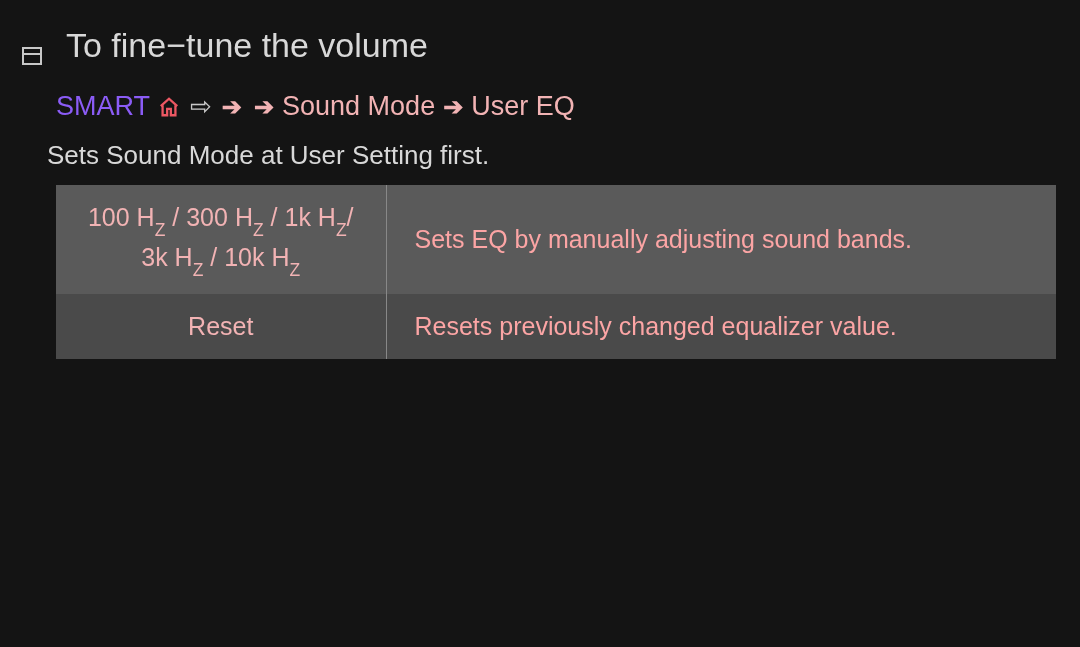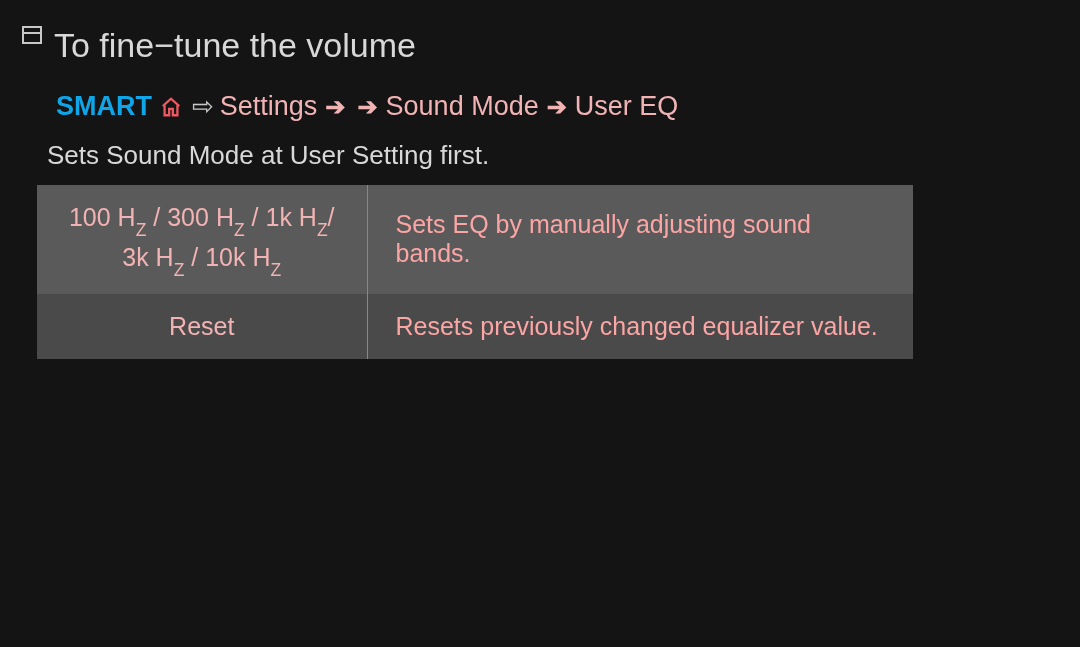--- a/index.html
+++ b/index.html
@@ -11,22 +11,22 @@
       background: #141414;
       color: #c8c8c8;
       font-family: Arial, Helvetica, sans-serif;
       width: 1080px;
       height: 647px;
       padding: 26px 22px;
       font-size: 26px;
     }
     .title-row {
       display: flex;
-      align-items: flex-start;
-      gap: 6px;
+      align-items: flex-end;
+      gap: 18px;
       margin-bottom: 26px;
     }
     .title-icon {
       width: 20px;
       height: 18px;
       border: 2.5px solid #c8c8c8;
       display: inline-block;
       position: relative;
       margin-right: 6px;
       background: linear-gradient(to bottom, transparent 0%, transparent 30%, #c8c8c8 30%, #c8c8c8 42%, transparent 42%);
@@ -39,22 +39,22 @@
     .breadcrumb {
       margin-left: 34px;
       margin-bottom: 18px;
       display: flex;
       align-items: center;
       gap: 4px;
       flex-wrap: wrap;
       font-size: 27px;
     }
     .bc-smart {
-      color: #0ea5e9;
-      font-weight: 700;
+      color: #8b5cf6;
+      font-weight: 400;
     }
     .home-icon {
       display: inline-flex;
       align-items: center;
       margin: 0 4px;
     }
     .home-icon svg {
       width: 22px;
       height: 22px;
     }
@@ -75,22 +75,22 @@
       color: #f2b3b4;
       font-weight: 400;
     }
     .intro {
       margin-left: 25px;
       margin-bottom: 14px;
       color: #d8d8d8;
       font-size: 26px;
     }
     .eq-table {
-      margin-left: 15px;
-      width: 876px;
+      margin-left: 34px;
+      width: 1000px;
       border-collapse: collapse;
     }
     .eq-table td {
       padding: 14px 20px;
       vertical-align: middle;
       font-size: 25px;
     }
     .row1 td {
       background: #5a5a5a;
     }
@@ -126,21 +126,20 @@
 
 <div class="breadcrumb">
   <span class="bc-smart">SMART</span>
   <span class="home-icon">
     <svg viewBox="0 0 24 24" fill="none" stroke="#ed5863" stroke-width="2.5">
       <path d="M3 11 L12 3 L21 11"></path>
       <path d="M5 10 V21 H10 V14 H14 V21 H19 V10"></path>
     </svg>
   </span>
   <span class="bc-arrow-thin">⇨</span>
-  <span class="bc-item">Settings</span>
   <span class="bc-arrow-bold">➔</span>
   <span class="bc-arrow-bold">➔</span>
   <span class="bc-item">Sound Mode</span>
   <span class="bc-arrow-bold">➔</span>
   <span class="bc-item">User EQ</span>
 </div>
 
 <div class="intro">Sets Sound Mode at User Setting first.</div>
 
 <table class="eq-table">

